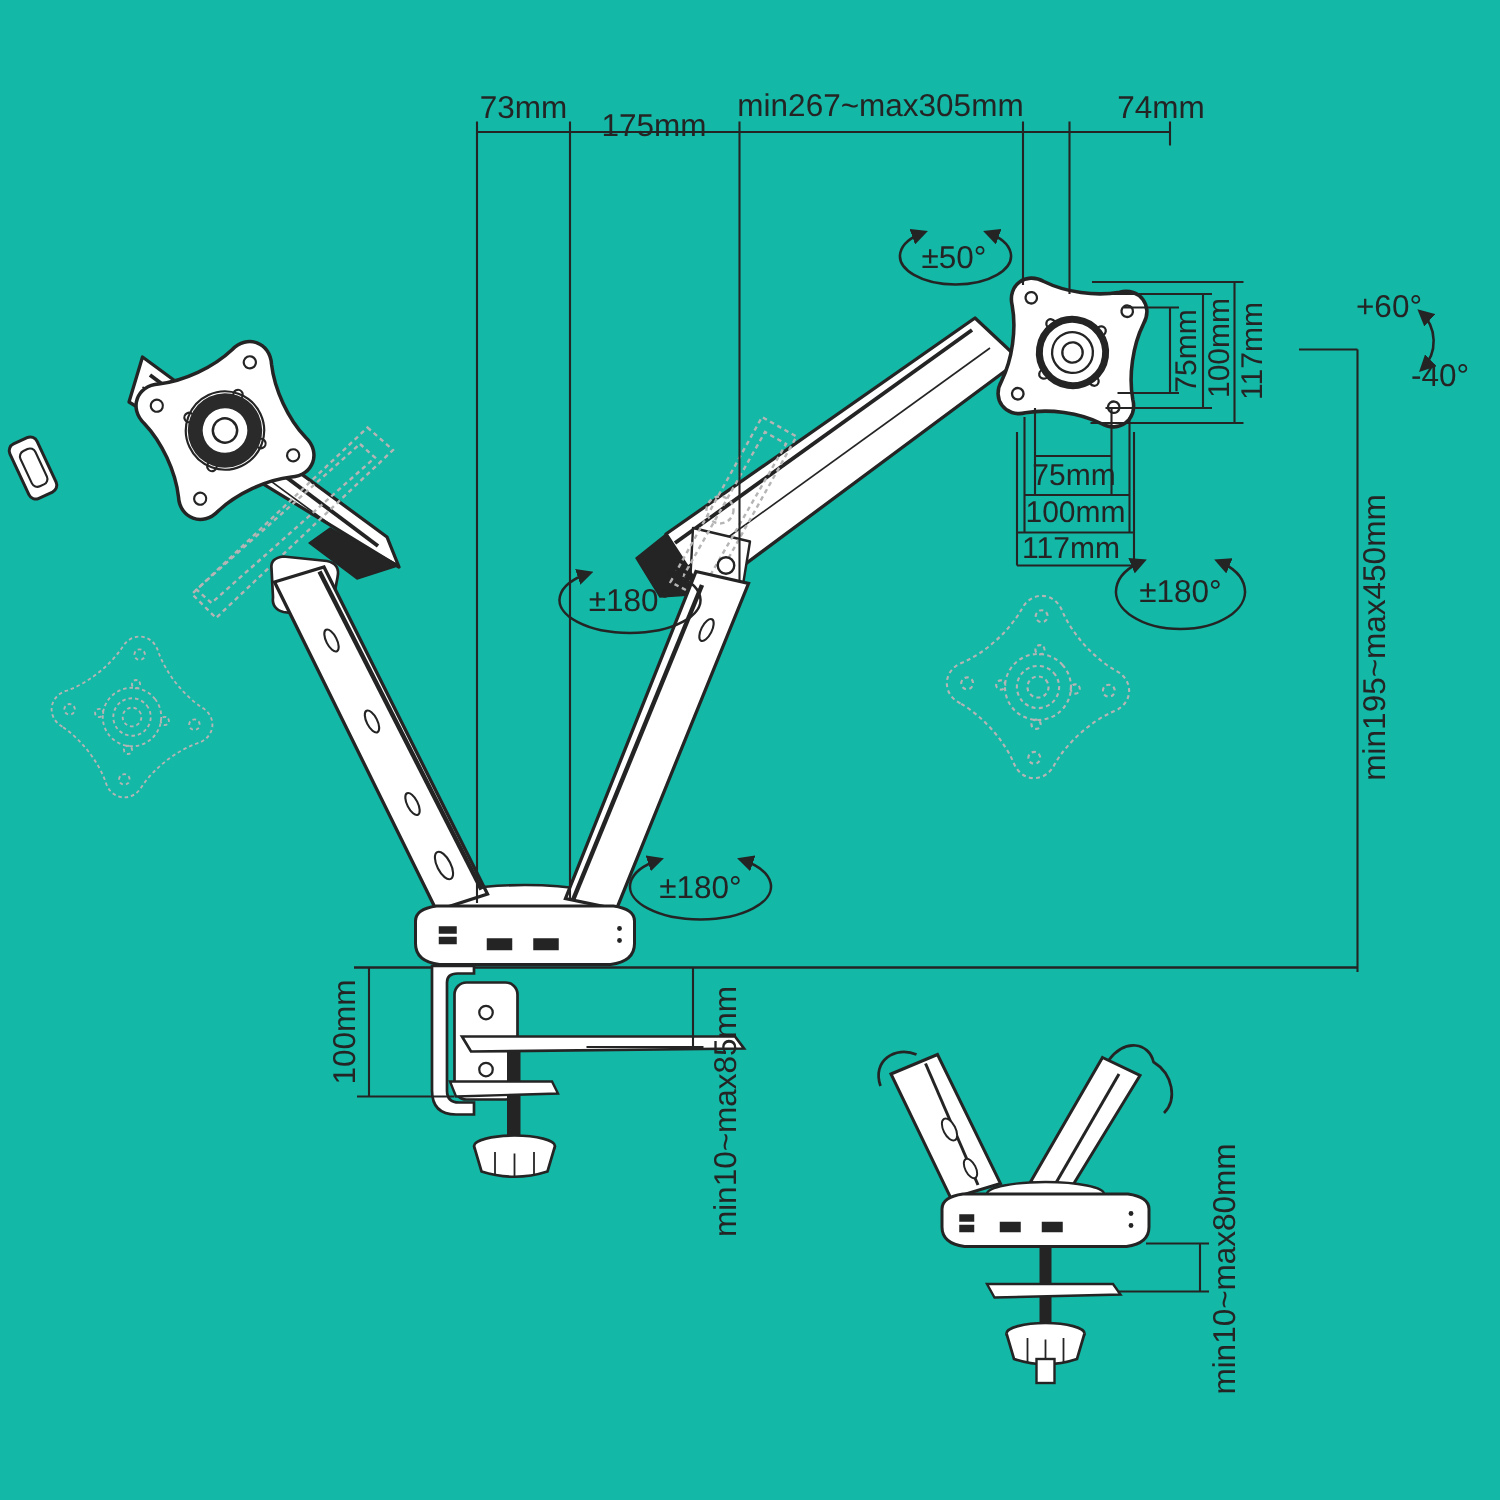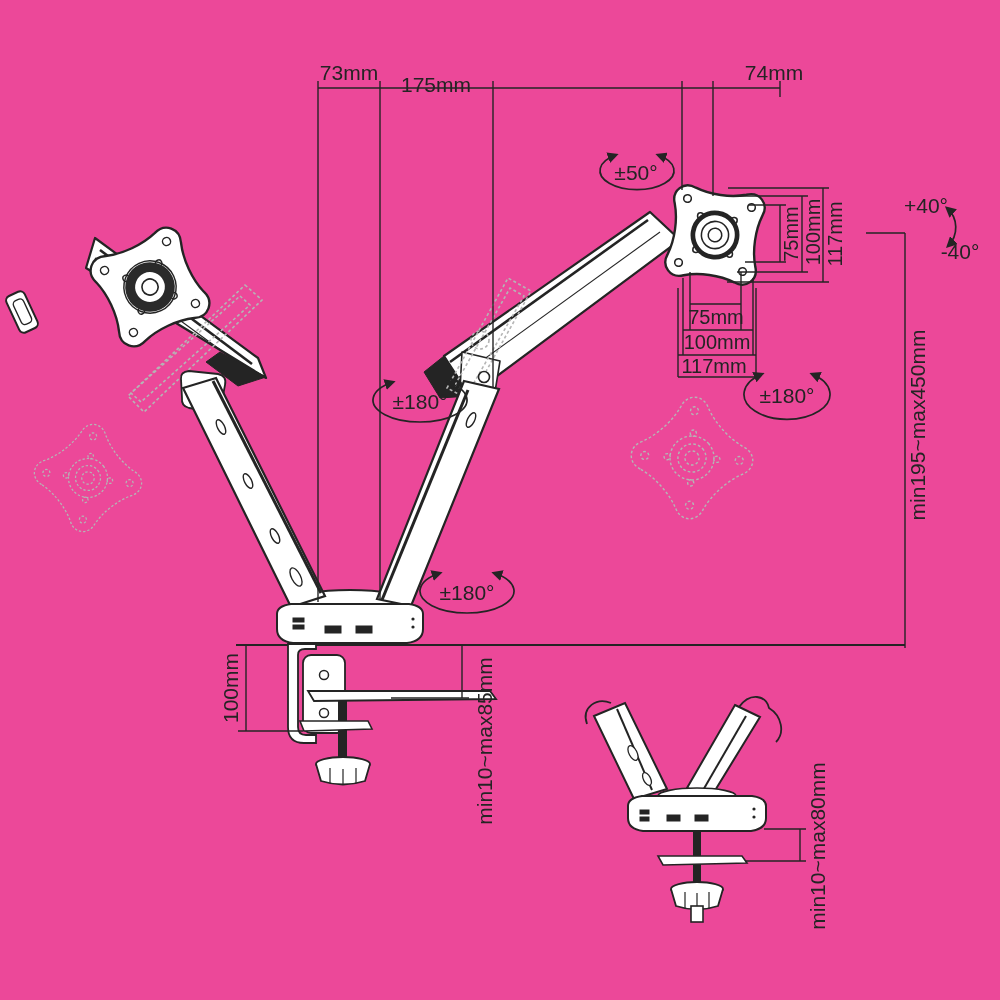--- a/index.html
+++ b/index.html
@@ -1,16 +1,16 @@
 <!DOCTYPE html>
 <html><head>
 <meta charset="utf-8">
 <style>
   html,body{margin:0;padding:0;background:#ffffff;}
-  .canvas{position:relative;width:1000px;height:1000px;background:#ec4899;overflow:hidden;
+  .canvas{position:relative;width:1000px;height:1000px;background:#14b8a6;overflow:hidden;
           font-family:"Liberation Sans", sans-serif;}
   svg{position:absolute;left:0;top:0;}
   .dim{position:absolute;font-size:21px;line-height:1;color:#242424;white-space:nowrap;
        transform:translate(-50%,-50%);font-family:"Liberation Sans",sans-serif;}
   .rot{transform:translate(-50%,-50%) rotate(-90deg);}
   .sm{font-size:20px;}
 </style>
 </head>
 <body>
 
@@ -225,24 +225,25 @@
     <path d="M616,155 A37,19 0 1 0 658,155" marker-start="url(#ah)" marker-end="url(#ah)"></path>
     <path d="M393,382 A47,22 0 1 0 447,382" marker-start="url(#ah)" marker-end="url(#ah)"></path>
     <path d="M762,374 A43,25 0 1 0 812,374" marker-start="url(#ah)" marker-end="url(#ah)"></path>
     <path d="M440,573 A47,22 0 1 0 494,573" marker-start="url(#ah)" marker-end="url(#ah)"></path>
     <path d="M947,208 A26,26 0 0 1 948,246" marker-start="url(#ah)" marker-end="url(#ah)"></path>
   </g>
 </svg>
 
   <span class="dim" style="left:349px;top:72px">73mm</span>
   <span class="dim" style="left:436px;top:84px">175mm</span>
+  <span class="dim" style="left:587px;top:71px">min267~max305mm</span>
   <span class="dim" style="left:774px;top:72px">74mm</span>
 
   <span class="dim" style="left:636px;top:172px">±50°</span>
-  <span class="dim" style="left:926px;top:205px">+40°</span>
+  <span class="dim" style="left:926px;top:205px">+60°</span>
   <span class="dim" style="left:960px;top:251px">-40°</span>
 
   <span class="dim rot sm" style="left:791px;top:234px">75mm</span>
   <span class="dim rot sm" style="left:813px;top:232px">100mm</span>
   <span class="dim rot sm" style="left:835px;top:234px">117mm</span>
 
   <span class="dim sm" style="left:716px;top:317px">75mm</span>
   <span class="dim sm" style="left:717px;top:342px">100mm</span>
   <span class="dim sm" style="left:714px;top:366px">117mm</span>
 

